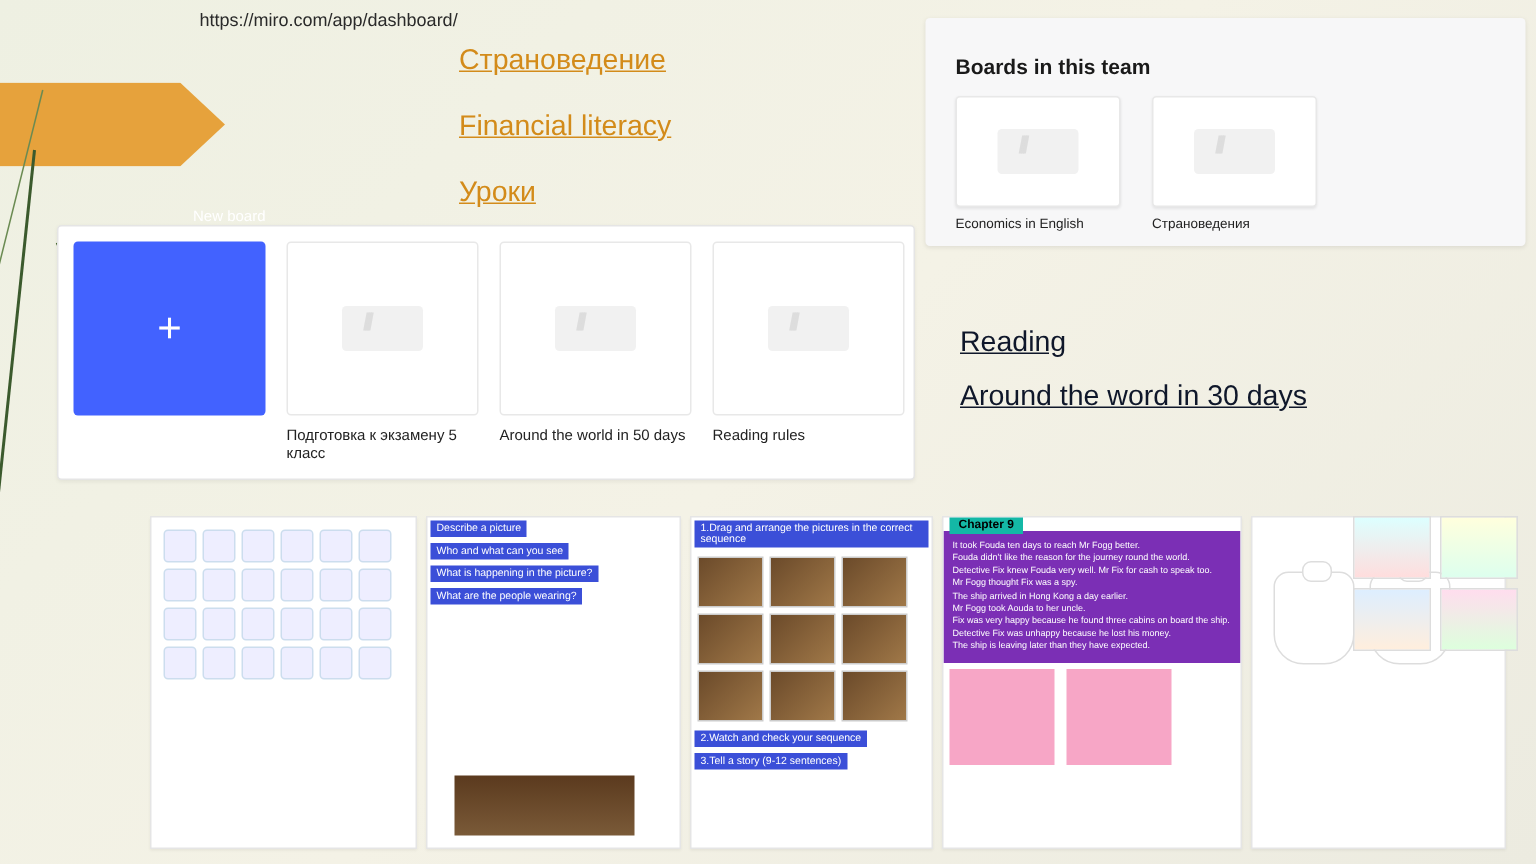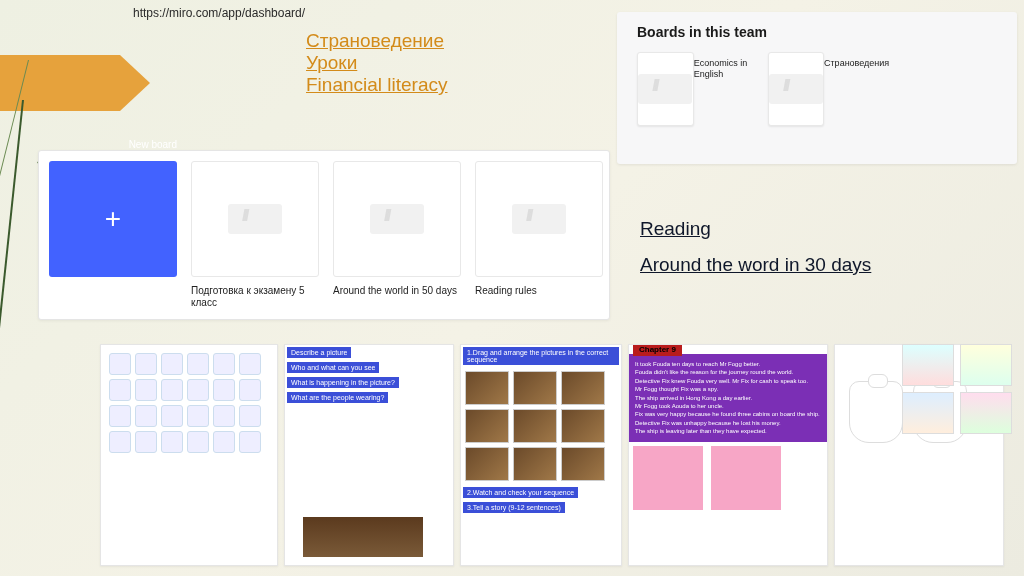--- a/index.html
+++ b/index.html
@@ -10,61 +10,61 @@
          clip-path:polygon(0 0,120px 0,150px 50%,120px 100%,0 100%)}
   .stem{position:absolute;left:22px;top:100px;width:2px;height:480px;background:#3b5a2d;
         transform:rotate(6deg);transform-origin:top}
   .stem2{position:absolute;left:28px;top:60px;width:1px;height:540px;background:#6a8a52;
         transform:rotate(14deg);transform-origin:top}
   .leaf{position:absolute;left:44px;top:156px;width:22px;height:38px;background:#42652d;
         border-radius:0 70% 0 70%;transform:rotate(-24deg)}
   
   .url{position:absolute;left:133px;top:6px;font-size:12px;color:#2a2a2a}
   
-  .links{position:absolute;left:306px;top:30px;display:flex;flex-direction:column;gap:0}
+  .links{position:absolute;left:306px;top:30px;display:flex;flex-direction:column;gap:22px}
   .links a{color:#d38b1a;font-size:19px;text-decoration:underline}
   
   .boards{position:absolute;left:38px;top:150px;width:572px;height:170px;background:#fff;
           border:1px solid #e5e5e5;border-radius:3px;display:flex;gap:14px;padding:10px;
           box-shadow:0 1px 3px rgba(0,0,0,.06)}
   .card{display:flex;flex-direction:column;align-items:center;width:128px}
   .thumb{width:128px;height:116px;border:1px solid #e8e8e8;border-radius:3px;display:flex;
          align-items:center;justify-content:center;background:#fff}
   .new .thumb{background:#4262ff;border:none}
   .plus{color:#fff;font-size:28px;font-weight:200}
   .ph{width:54px;height:30px;background:#f1f1f1;border-radius:3px;position:relative}
   .ph::after{content:"///";position:absolute;top:3px;left:14px;color:#ddd;font-weight:bold;letter-spacing:-3px}
   .cap{font-size:10px;color:#222;margin-top:8px;line-height:1.2;text-align:left;width:100%}
   .new .cap{color:#fff;position:relative;top:-30px;text-align:right}
   .new{position:relative}
   .new .cap{position:absolute;bottom:30px;left:0;right:0}
   
   .team{position:absolute;left:617px;top:12px;width:400px;height:152px;background:#f7f7f8;
-        border-radius:3px;padding:12px 20px 8px 20px;box-shadow:0 1px 3px rgba(0,0,0,.08)}
+        border-radius:3px;padding:24px 20px 8px 20px;box-shadow:0 1px 3px rgba(0,0,0,.08)}
   .team h3{font-size:14px;font-weight:700;color:#1a1a1a;margin-bottom:12px}
   .trow{display:flex;gap:16px}
-  .tcard{display:flex;flex-direction:row;width:115px}
+  .tcard{display:flex;flex-direction:column;width:115px}
   .tcard .thumb{width:110px;height:74px;box-shadow:0 1px 2px rgba(0,0,0,.08)}
   .tcard .cap{font-size:9px;margin-top:6px}
   
   .rlinks{position:absolute;left:640px;top:218px;display:flex;flex-direction:column;gap:14px}
   .rlinks a{color:#0f172a;font-size:19px;text-decoration:underline}
   
   .collage{position:absolute;left:100px;top:344px;right:8px;bottom:10px;display:flex;gap:6px}
   .pane{background:#fff;border:1px solid #e5e5e5;box-shadow:0 1px 2px rgba(0,0,0,.06);
         position:relative;overflow:hidden;font-size:7px}
   .p1{width:178px}
   .p2{width:170px}
   .p3{width:162px}
   .p4{width:200px}
   .p5{width:170px}
   .p6{position:absolute;right:8px;top:344px;width:114px;background:transparent;display:flex;flex-wrap:wrap;gap:6px}
   .tile{width:52px;height:42px;background:#fff;border:1px solid #ddd}
   .tag{display:inline-block;background:#3b4fd8;color:#fff;font-size:7px;padding:2px 4px;margin:2px}
-  .ytag{background:#b91c1c;color:#000;font-size:8px;padding:2px 6px;margin:4px;font-weight:bold}
+  .ytag{background:#14b8a6;color:#000;font-size:8px;padding:2px 6px;margin:4px;font-weight:bold}
   .ptxt{background:#7b2fb5;color:#fff;font-size:6px;padding:6px;line-height:1.4}
   .grid6{display:grid;grid-template-columns:repeat(3,44px);grid-auto-rows:34px;gap:4px;padding:4px}
   .cell{background:linear-gradient(135deg,#6b4a2a,#a07848);border:1px solid #ccc}
   .strip{position:absolute;bottom:8px;left:18px;width:120px;height:40px;
          background:linear-gradient(#5b3a1e,#7a5a38)}
   .note{background:#f7a6c6;width:70px;height:64px;margin:4px;display:inline-block}
   .sack{width:54px;height:62px;border:1px solid #ddd;border-radius:10px 10px 20px 20px;
         background:#fff;margin:4px;display:inline-block;position:relative}
   .sack::before{content:"";position:absolute;top:-8px;left:18px;width:18px;height:12px;
                background:#fff;border:1px solid #ddd;border-radius:6px}
@@ -76,22 +76,22 @@
 
 <div class="arrow"></div>
 <div class="stem"></div>
 <div class="stem2"></div>
 <div class="leaf"></div>
 
 <div class="url">https://miro.com/app/dashboard/</div>
 
 <div class="links">
   <a href="#">Страноведение</a>
+  <a href="#">Financial literacy</a>
   <a href="#">Уроки</a>
-  <a href="#">Financial literacy</a>
 </div>
 
 <div class="boards">
   <div class="card new">
     <div class="thumb">
         <span class="plus">+</span>
       </div>
     <div class="cap">New board</div>
   </div>
   <div class="card">

